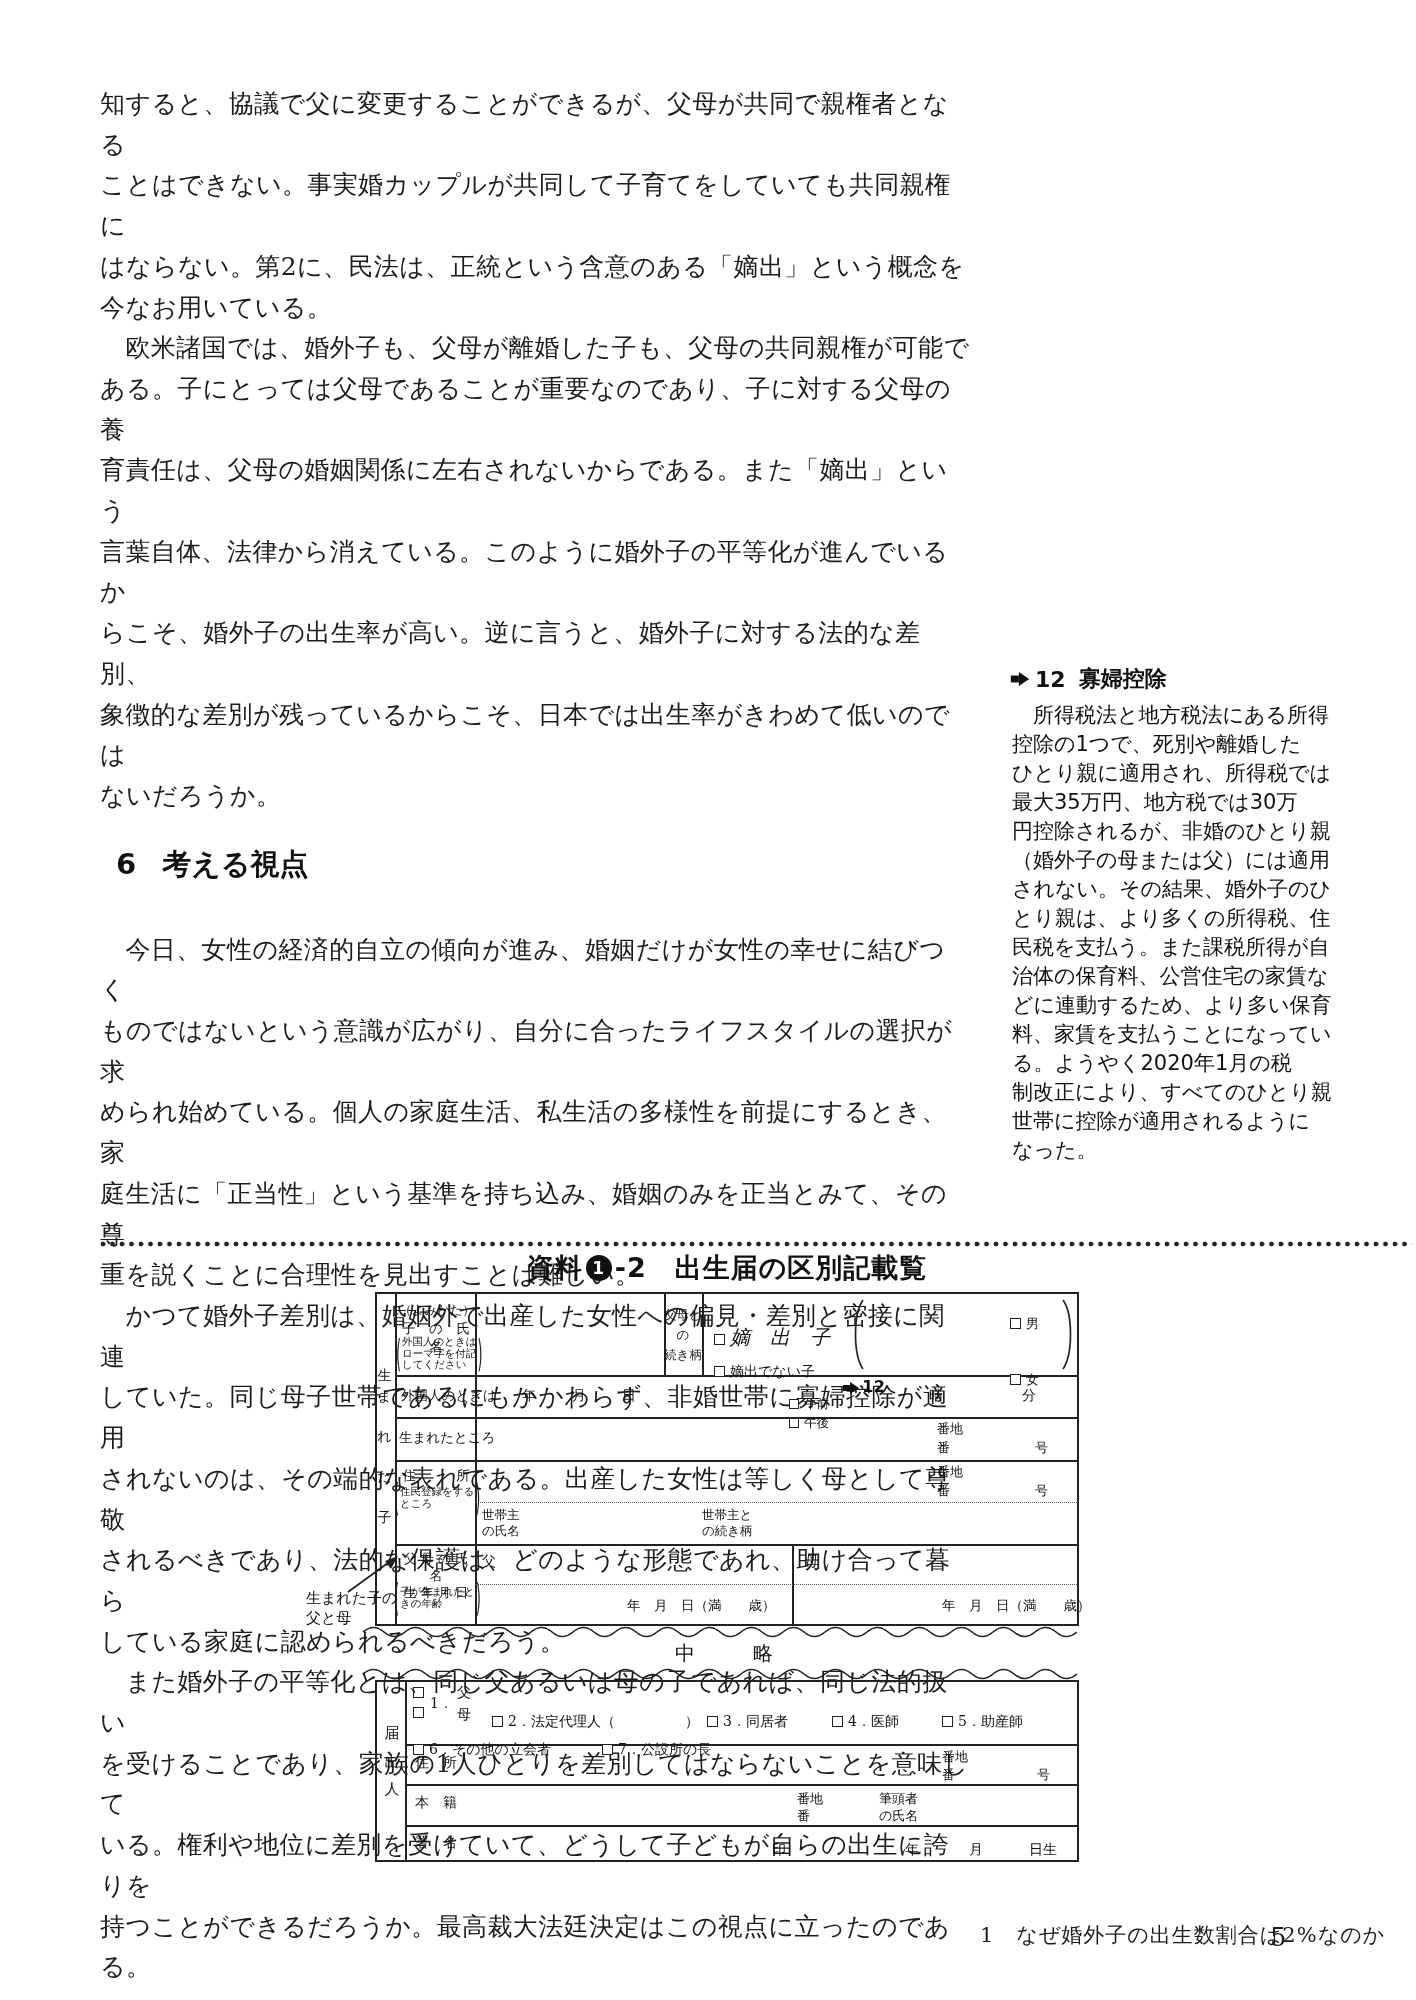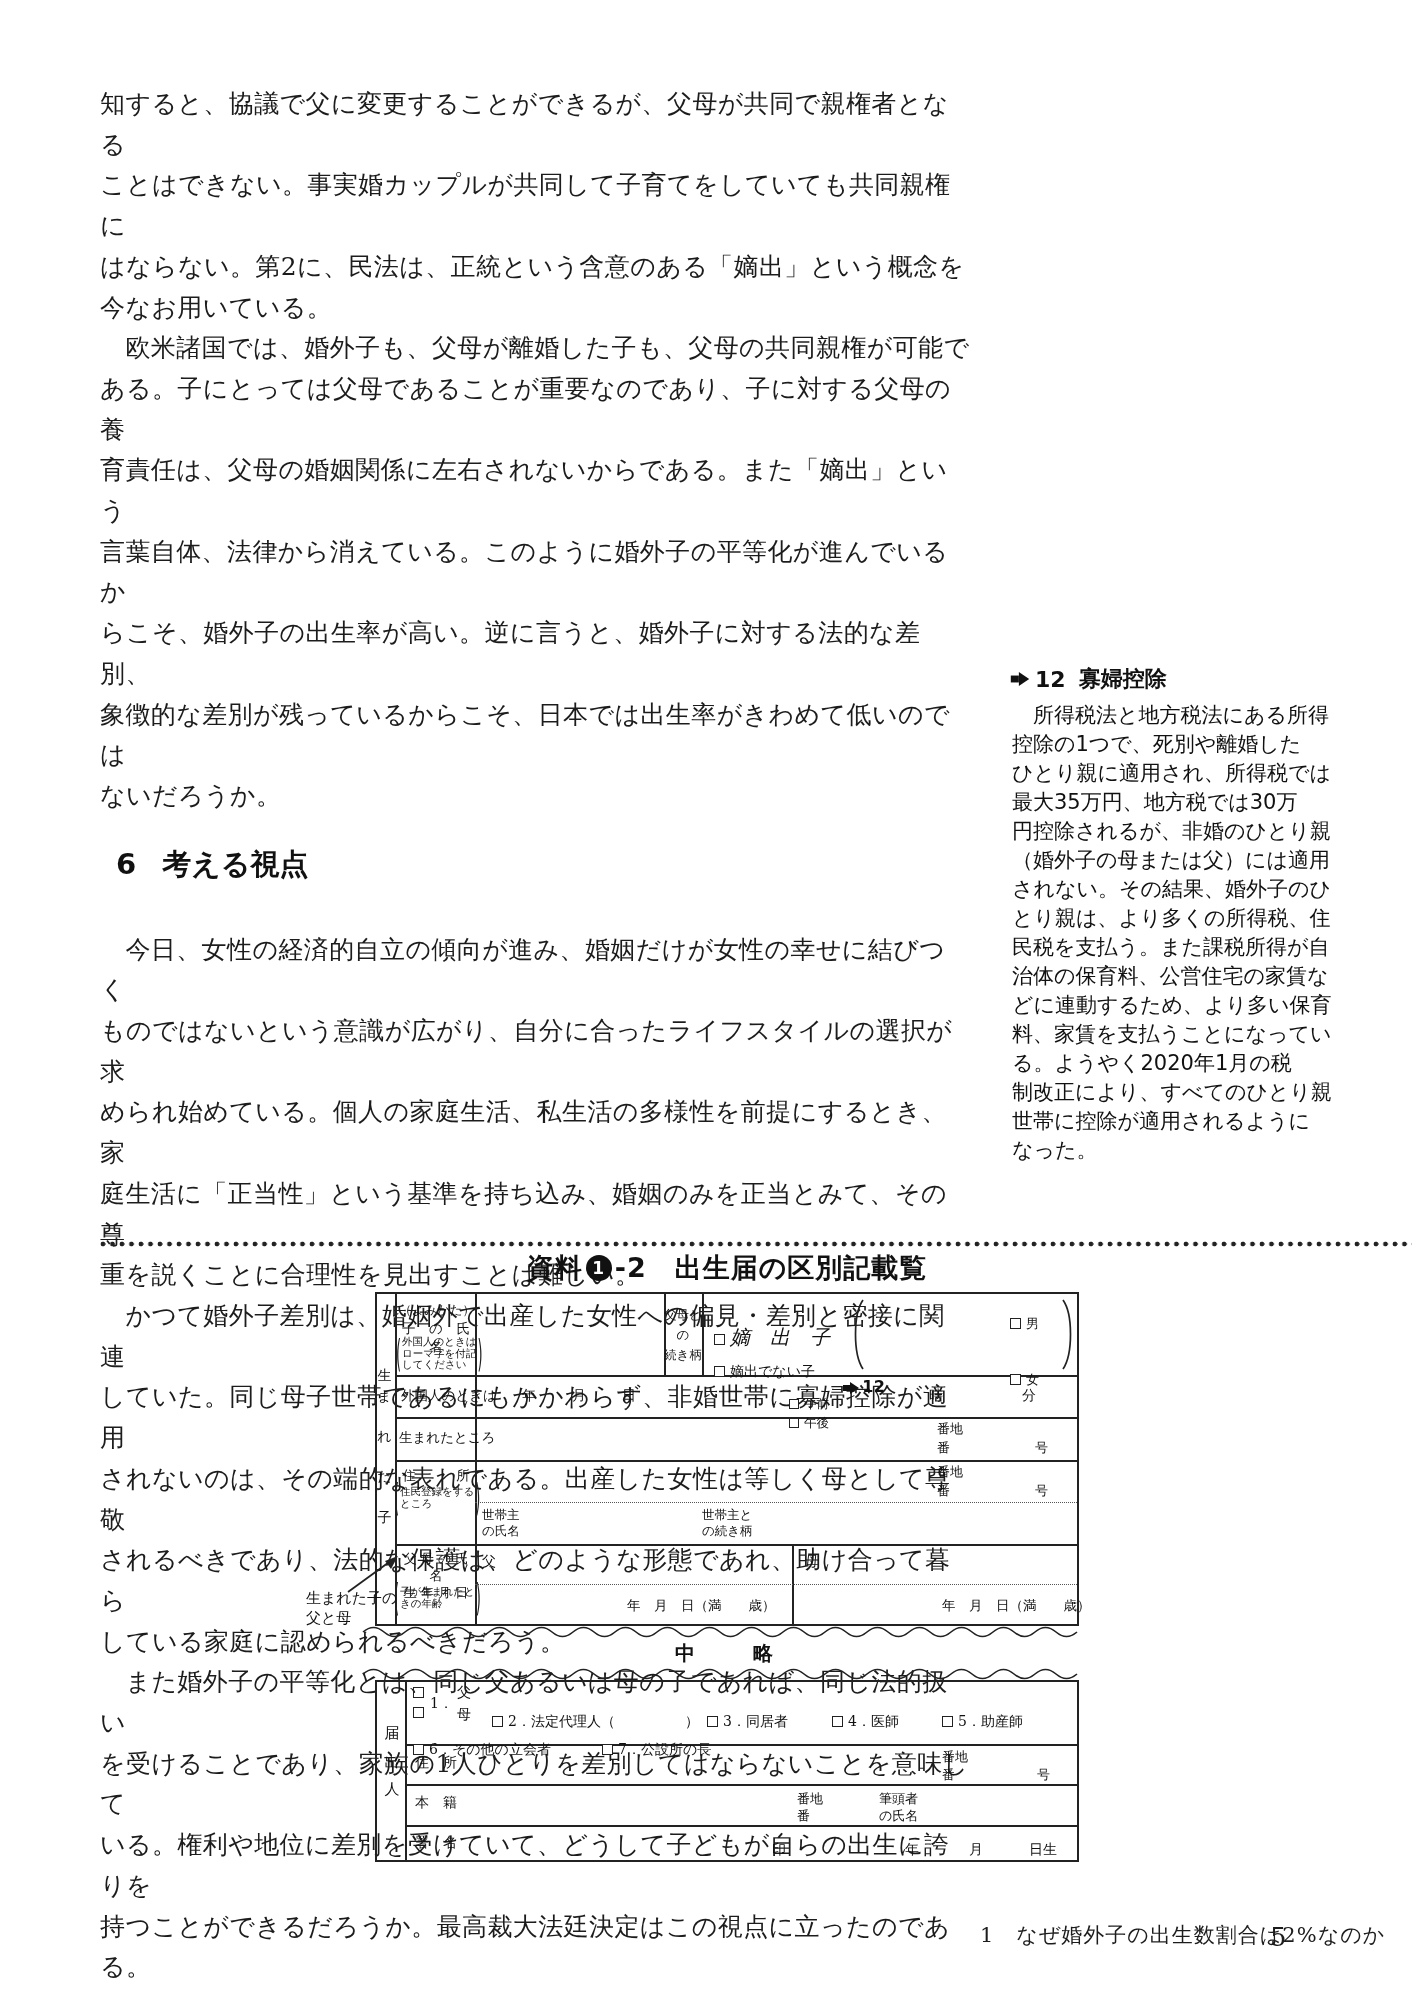--- a/index.html
+++ b/index.html
@@ -53,21 +53,21 @@
         vertical-align:-1px; margin-right:5px; box-sizing:border-box; background:#fff; }
   .cbabs { position:absolute; width:11px; height:11px; border:1.5px solid #222; box-sizing:border-box; }
   .vtext { position:absolute; writing-mode:vertical-rl; text-orientation:upright; color:#111; }
   .paren { font-family:"DejaVu Sans", sans-serif; display:inline-block; transform:scaleY(2.9);
            font-size:13px; font-weight:400; color:#222; }
   .notewrap { position:absolute; display:flex; align-items:center; gap:1px; }
   .notetext { font-size:10.5px; line-height:11.5px; white-space:pre-line; }
 
   .annot-text { position:absolute; left:306px; top:1588px; font-size:15px; line-height:20px;
                 white-space:pre-line; color:#111; }
-  .omit-label { position:absolute; left:0; width:704px; text-align:center; font-weight:bold;
+  .omit-label { position:absolute; left:0; width:704px; text-align:center; font-weight:normal;
                 font-size:20px; letter-spacing:6px; color:#111; }
 
   
   .footer-chapter { position:absolute; left:980px; top:1921px; font-size:21px; letter-spacing:1px; color:#1c1c1c; }
   .footer-page { position:absolute; left:1270px; top:1922px; font-size:26px; color:#1c1c1c; }
 
   svg { position:absolute; overflow:visible; }
 </style>
 </head>
 <body>

